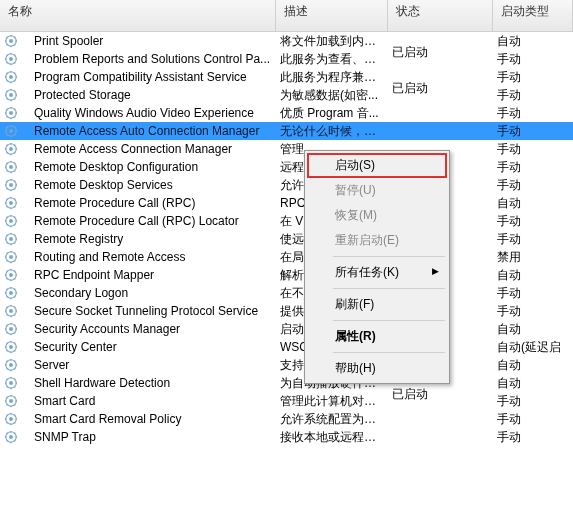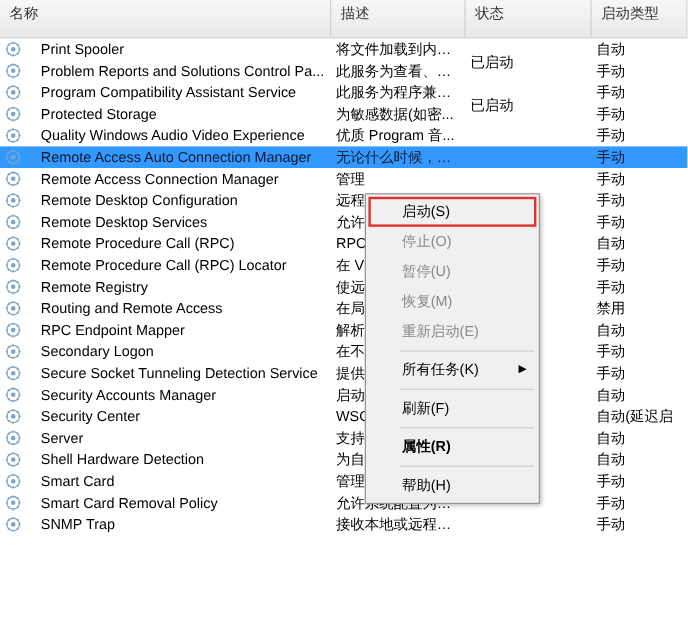--- a/index.html
+++ b/index.html
@@ -11,21 +11,21 @@
 .col-status { width: 105px; }
 .col-type { flex: 1; }
 .row { display: flex; height: 18px; align-items: center; cursor: default; }
 .row.selected { background: #3399ff; color: #0f172a; }
 .cell { padding: 0 4px; white-space: nowrap; overflow: hidden; text-overflow: ellipsis; }
 .cell-name { width: 276px; display: flex; align-items: center; gap: 12px; }
 .cell-desc { width: 112px; }
 .cell-status { width: 105px; margin-top: 22px; }
 .cell-type { flex: 1; }
 .gear-icon { width: 14px; height: 14px; margin-right: 4px; flex-shrink: 0; }
-.context-menu { position: absolute; left: 304px; top: 161px; width: 146px; background: #f0f0f0; border: 1px solid #979797; box-shadow: 2px 2px 4px rgba(0,0,0,0.3); padding: 2px; }
+.context-menu { position: absolute; left: 304px; top: 150px; width: 146px; background: #f0f0f0; border: 1px solid #979797; box-shadow: 2px 2px 4px rgba(0,0,0,0.3); padding: 2px; }
 .menu-item { padding: 4px 20px 4px 28px; cursor: default; position: relative; }
 .menu-item.highlighted { border: 2px solid #e03030; padding: 2px 18px 2px 26px; }
 .menu-item.disabled { color: #888; }
 .menu-sep { height: 1px; background: #d0d0d0; margin: 3px 2px 3px 26px; }
 .menu-arrow { position: absolute; right: 8px; top: 6px; font-size: 9px; }
 </style>
 </head>
 <body>
 
 <div class="header">
@@ -375,21 +375,21 @@
             <line x1="8" y1="1" x2="8" y2="3"></line>
             <line x1="8" y1="13" x2="8" y2="15"></line>
             <line x1="1" y1="8" x2="3" y2="8"></line>
             <line x1="13" y1="8" x2="15" y2="8"></line>
             <line x1="3" y1="3" x2="4.5" y2="4.5"></line>
             <line x1="11.5" y1="11.5" x2="13" y2="13"></line>
             <line x1="3" y1="13" x2="4.5" y2="11.5"></line>
             <line x1="11.5" y1="4.5" x2="13" y2="3"></line>
           </g>
         </svg>
-        <span>Secure Socket Tunneling Detection Service</span>
+        <span>Secure Socket Tunneling Protocol Service</span>
       </div>
       <div class="cell cell-desc">提供</div>
       <div class="cell cell-status"></div>
       <div class="cell cell-type">手动</div>
     </div>
     <div class="row">
       <div class="cell cell-name">
         <svg class="gear-icon" viewBox="0 0 16 16">
           <circle cx="8" cy="8" r="6" fill="none" stroke="#7aa5c9" stroke-width="1.2"></circle>
           <circle cx="8" cy="8" r="2.2" fill="#7aa5c9"></circle>
@@ -539,21 +539,20 @@
         <span>SNMP Trap</span>
       </div>
       <div class="cell cell-desc">接收本地或远程简...</div>
       <div class="cell cell-status"></div>
       <div class="cell cell-type">手动</div>
     </div>
   </div>
 
 <div class="context-menu">
   <div class="menu-item highlighted">启动(S)</div>
-  <div class="menu-item disabled">停止(O)</div>
   <div class="menu-item disabled">暂停(U)</div>
   <div class="menu-item disabled">恢复(M)</div>
   <div class="menu-item disabled">重新启动(E)</div>
   <div class="menu-sep"></div>
   <div class="menu-item">
     <span>所有任务(K)</span>
     <span class="menu-arrow">▶</span>
   </div>
   <div class="menu-sep"></div>
   <div class="menu-item">刷新(F)</div>

